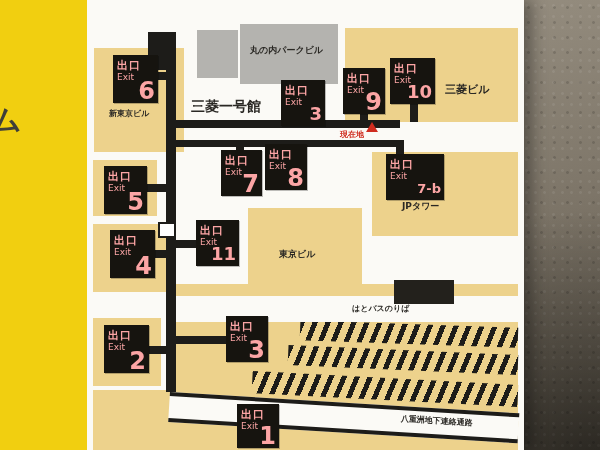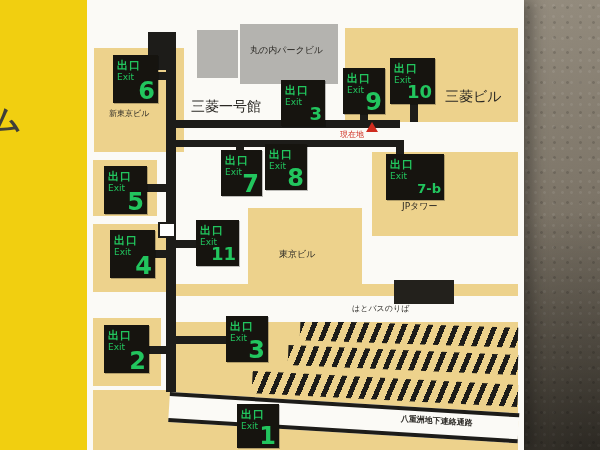--- a/index.html
+++ b/index.html
@@ -33,28 +33,28 @@
   .wband{position:absolute;background:#fbfaf6;z-index:3}
   .darkblk{position:absolute;background:#23211c;z-index:4}
   .road{
     position:absolute;background:#fbfaf6;z-index:3;
     border-top:4px solid #1d1c19;border-bottom:4px solid #1d1c19;
     transform-origin:left top;
   }
   .road .rlbl{position:absolute;font-size:8px;font-weight:bold;color:#2a2824;white-space:nowrap}
   .conn{position:absolute;background:#fff;border:2px solid #1d1c19;z-index:5}
 
-  .badge{position:absolute;background:#16140f;color:#22c55e;z-index:6;box-shadow:1px 1px 0 rgba(0,0,0,.25)}
+  .badge{position:absolute;background:#16140f;color:#fca5a5;z-index:6;box-shadow:1px 1px 0 rgba(0,0,0,.25)}
   .badge .dg{position:absolute;left:4px;top:3px;font-size:11px;font-weight:bold;letter-spacing:1px}
   .badge .ex{position:absolute;left:4px;top:17px;font-size:9px}
   .badge .num{position:absolute;right:3px;bottom:0;font-size:24px;font-weight:bold;line-height:1}
   .badge .num.small{font-size:18px;bottom:3px}
   .badge .num.tiny{font-size:13px;bottom:5px}
 
-  .lbl{position:absolute;color:#2a2824;font-weight:normal;white-space:nowrap;z-index:6}
+  .lbl{position:absolute;color:#2a2824;font-weight:bold;white-space:nowrap;z-index:6}
   .red{color:#cf2c1f}
   .dirbox{
     position:absolute;background:#fff;border:1px solid #1d1c19;z-index:7;
     font-size:7px;font-weight:bold;color:#1d1c19;
     display:flex;align-items:center;justify-content:center;white-space:nowrap;
   }
   .tri{position:absolute;width:0;height:0;border-left:6px solid transparent;border-right:6px solid transparent;border-bottom:10px solid #cf2c1f;z-index:7}
 </style>
 </head>
 <body>
@@ -167,21 +167,21 @@
     </div>
     <div class="badge" style="left:237px;top:404px;width:42px;height:44px">
       <span class="dg">出口</span>
       <span class="ex">Exit</span>
       <span class="num">1</span>
     </div>
 
     <span class="lbl" style="left:250px;top:44px;font-size:9px">丸の内パークビル</span>
     <span class="lbl" style="left:191px;top:98px;font-size:14px">三菱一号館</span>
     <span class="lbl" style="left:109px;top:108px;font-size:8px">新東京ビル</span>
-    <span class="lbl" style="left:445px;top:88px;font-size:14px">三菱ビル</span>
+    <span class="lbl" style="left:445px;top:82px;font-size:11px">三菱ビル</span>
     <span class="lbl" style="left:402px;top:200px;font-size:9px">JPタワー</span>
     <span class="lbl" style="left:279px;top:248px;font-size:9px">東京ビル</span>
     <span class="lbl" style="left:352px;top:303px;font-size:8px">はとバスのりば</span>
 
     <span class="lbl red" style="left:340px;top:129px;font-size:8px">現在地</span>
     <div class="tri" style="left:366px;top:122px"></div>
   </div>
 
   <div id="ystrip" style="z-index:3">
     <span class="frag">ム</span>

